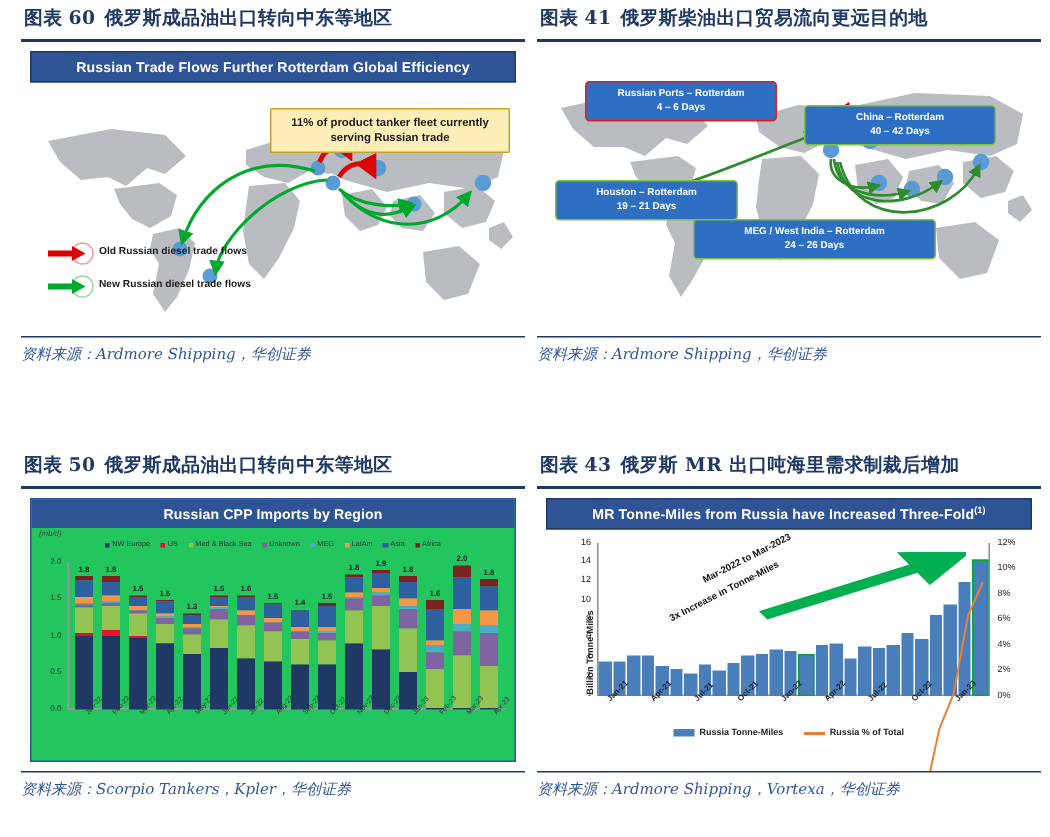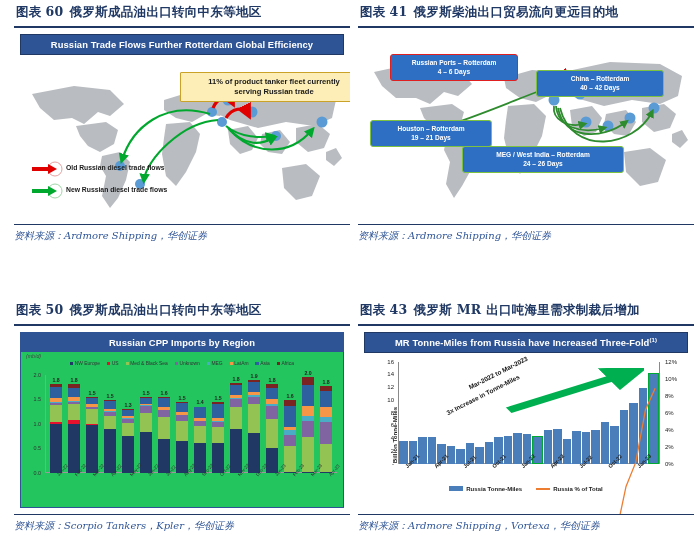--- a/index.html
+++ b/index.html
@@ -41,21 +41,21 @@
   }
   .slide-head sup{font-size:6px;vertical-align:super;}
 
   
   .map{position:absolute;inset:0;background:#ffffff;}
   .map svg{position:absolute;left:0;top:0;}
 
   .cap-box{
     position:absolute;background:#fdeeb8;border:1px solid #c9a227;
     font-size:7.6px;font-weight:bold;color:#1a1a1a;text-align:center;
-    padding:4px 19px;line-height:1.35;border-radius:1px;
+    padding:4px 5px;line-height:1.35;border-radius:1px;
   }
   .blue-box{
     position:absolute;background:#2e6fc4;border:1.2px solid #7ec242;
     color:#fff;font-size:6.6px;font-weight:bold;text-align:center;
     padding:3px 4px;line-height:1.45;border-radius:3px;
   }
   .blue-box.red{border-color:#e02020;}
   .legend-map{position:absolute;font-size:6.8px;font-weight:bold;color:#1a1a1a;line-height:1.3;}
 
   

